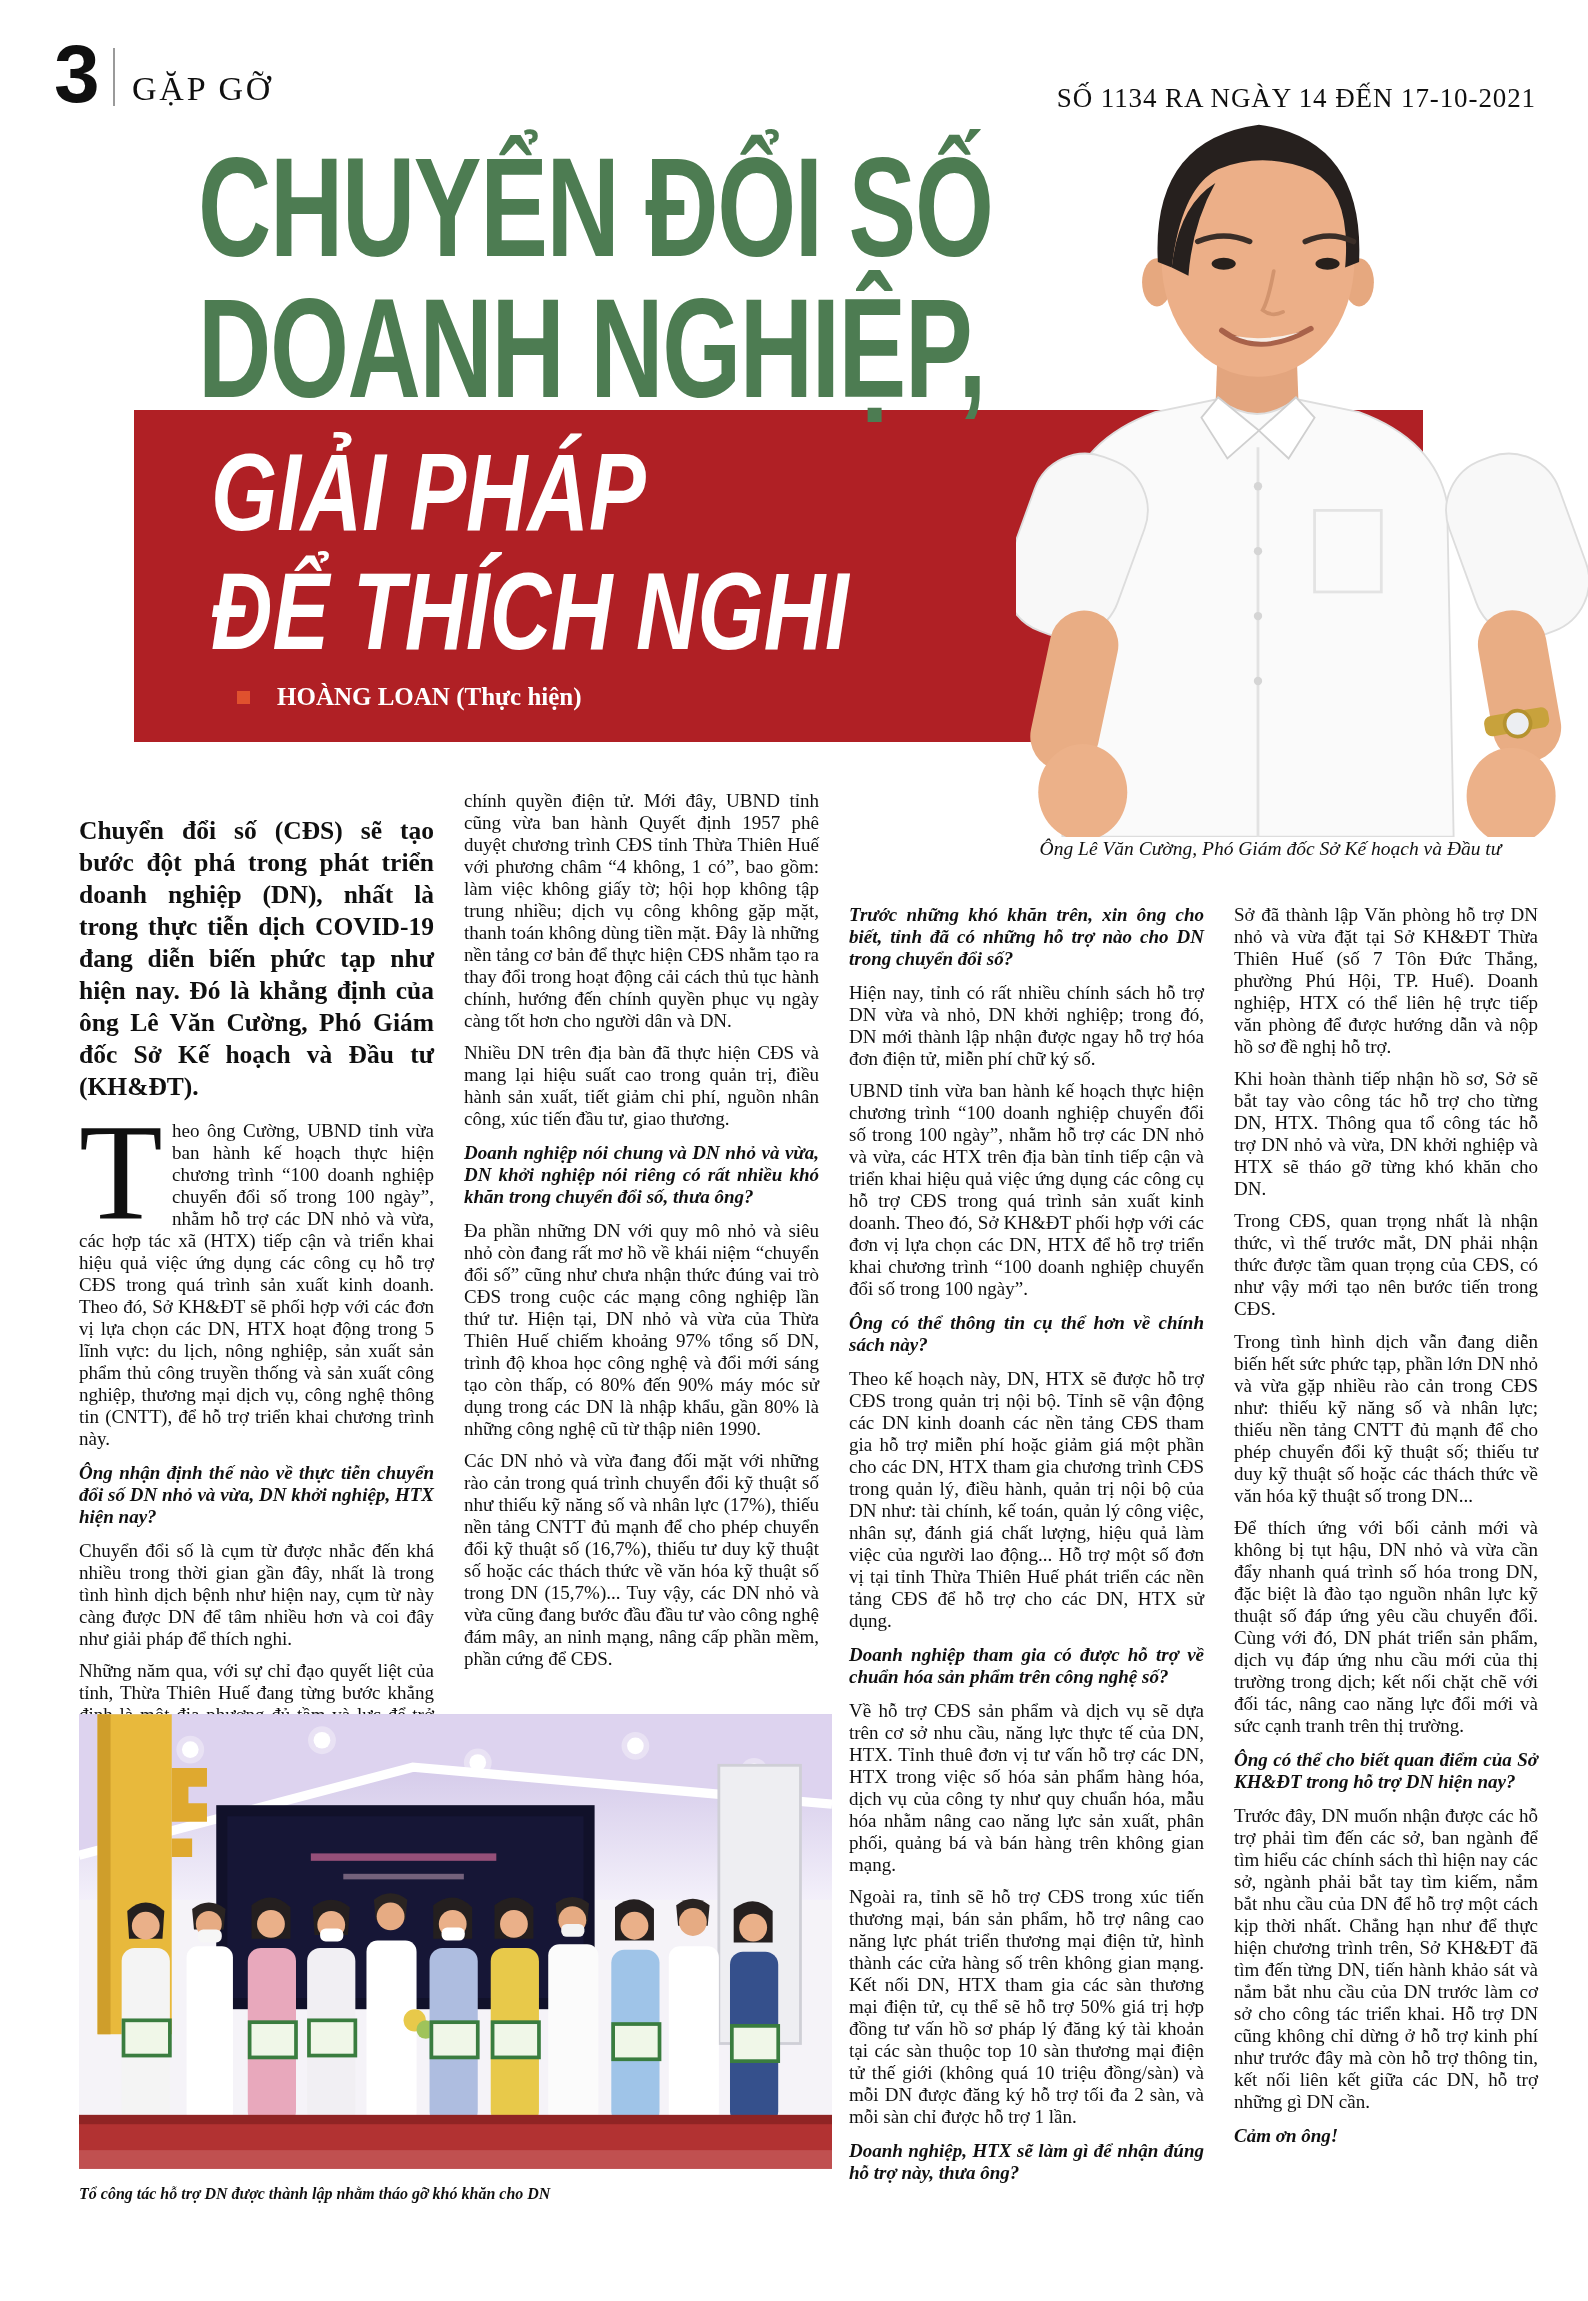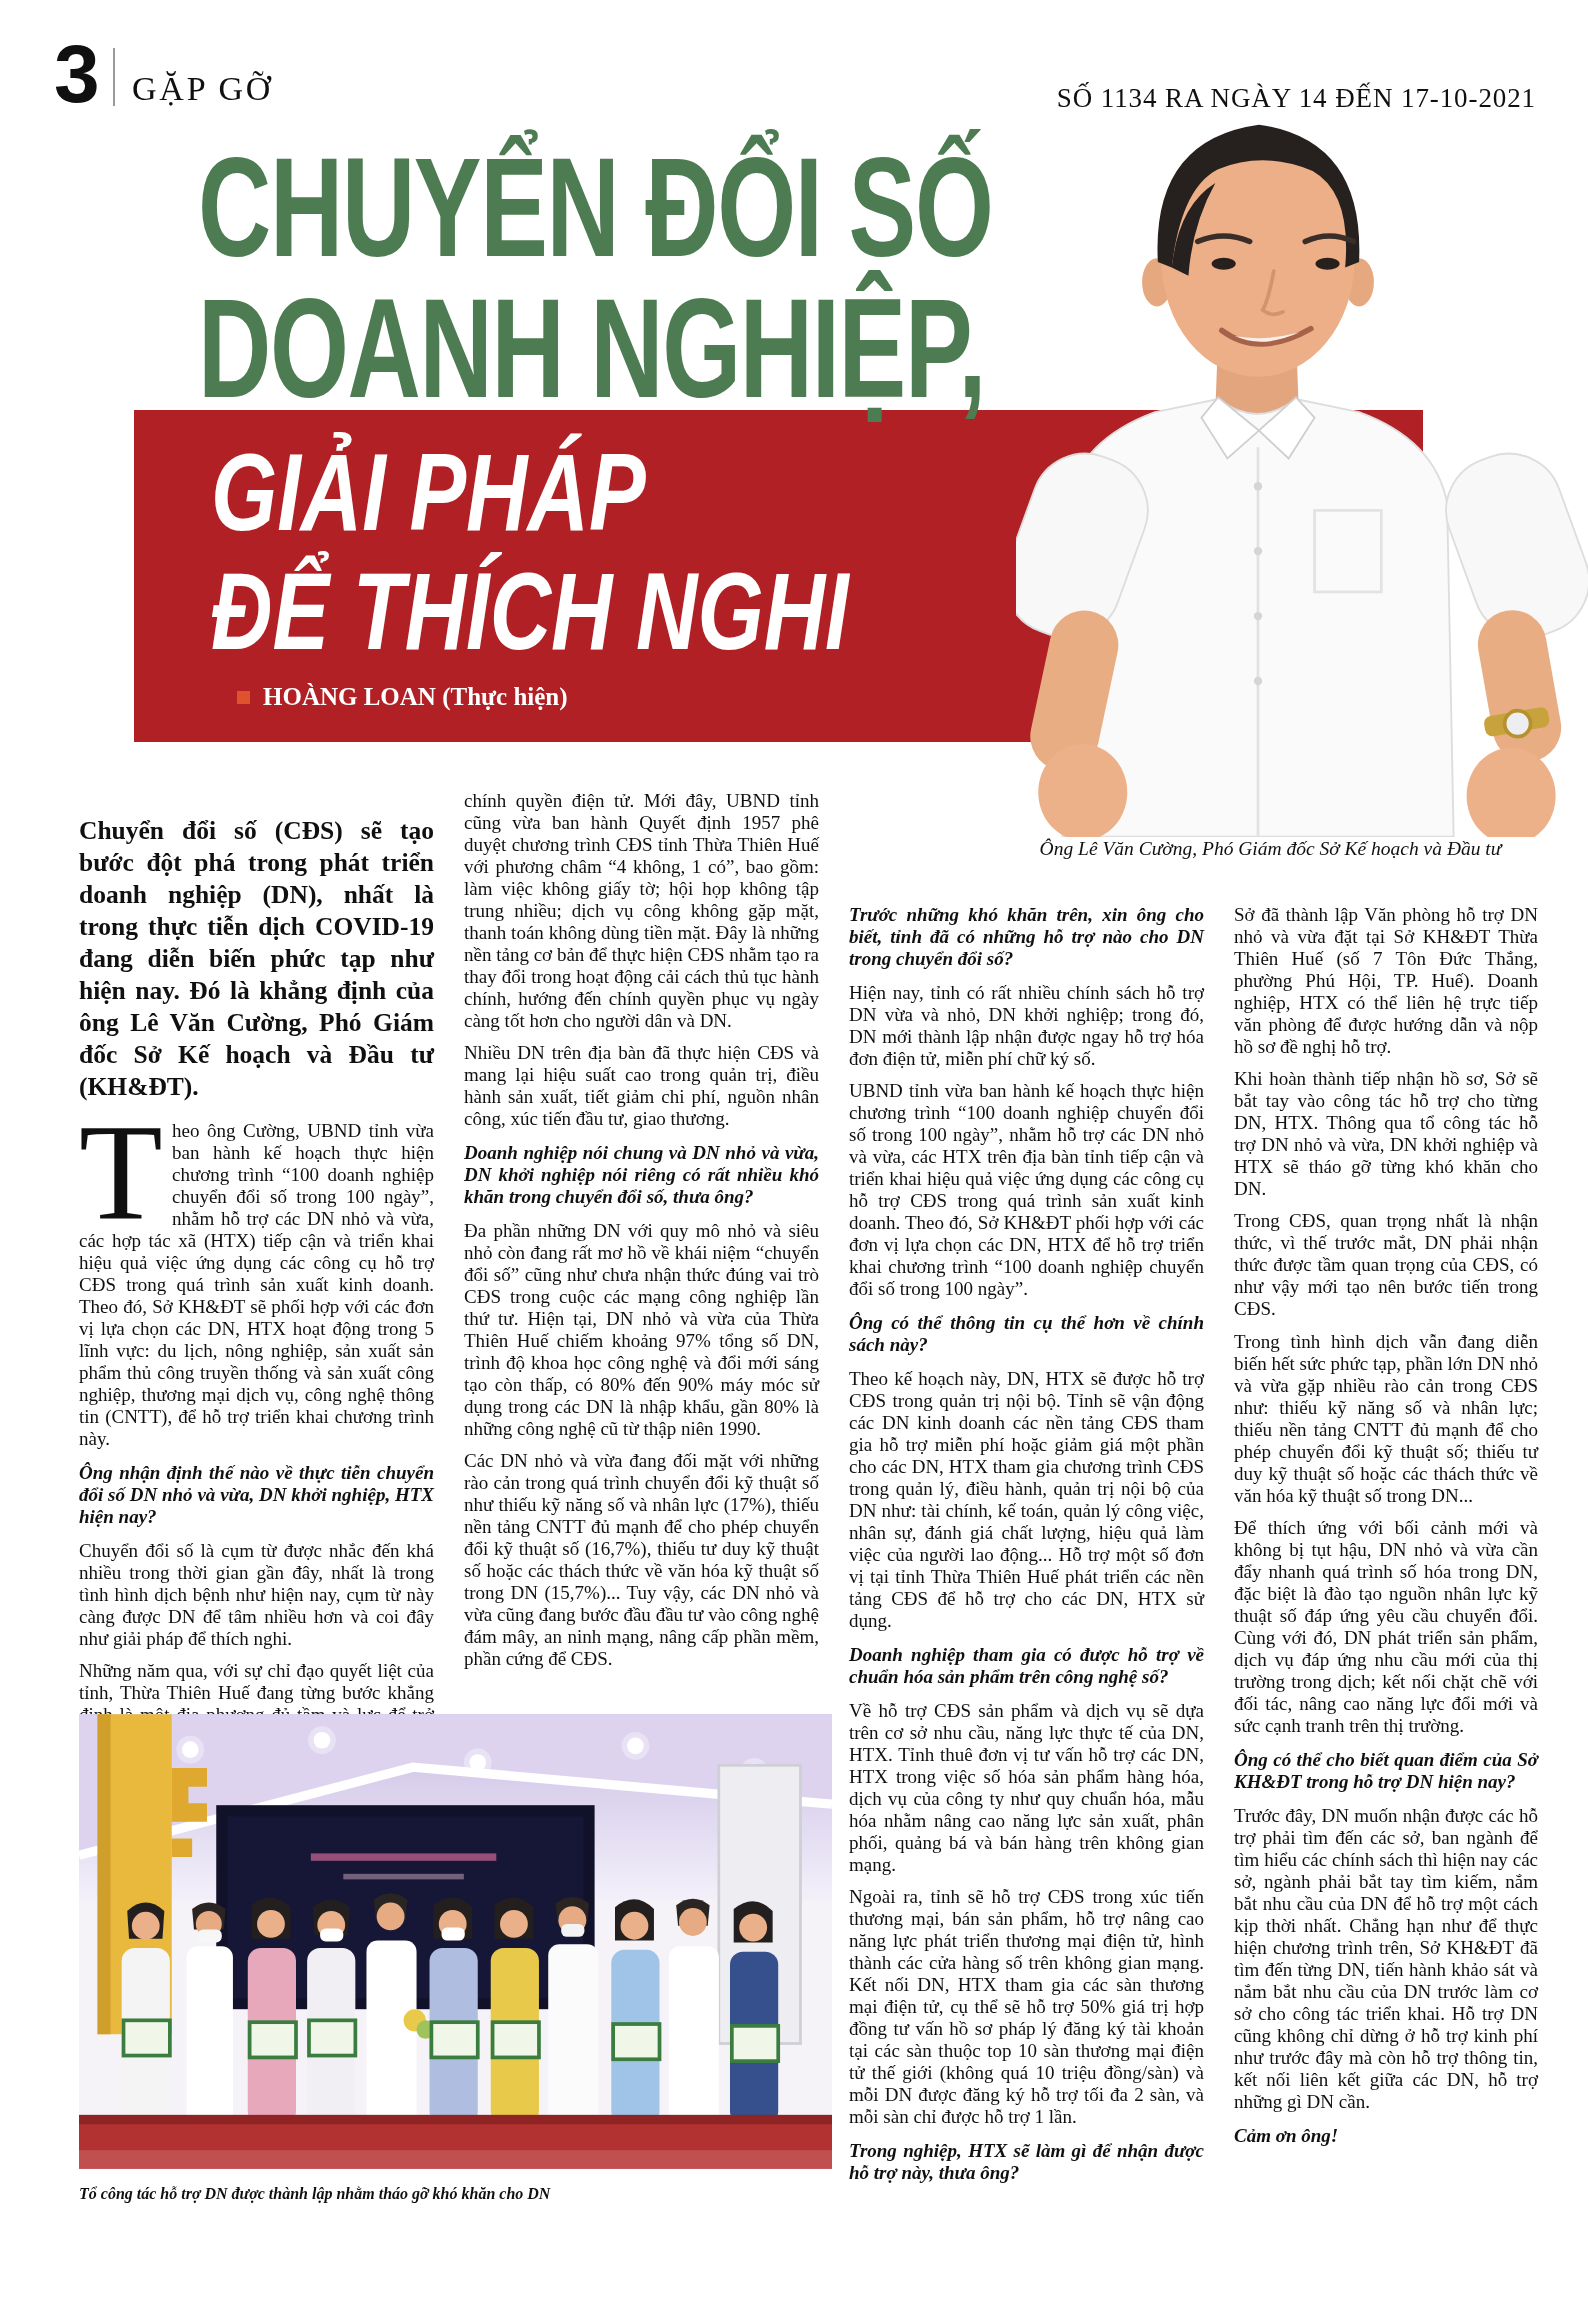--- a/index.html
+++ b/index.html
@@ -17,21 +17,21 @@
   .hl-green{position:absolute;left:198px;color:#4d7c52;font-family:"Liberation Sans",sans-serif;
             font-weight:bold;font-size:141px;line-height:1;white-space:nowrap;
             transform:scaleX(0.72);transform-origin:left top;letter-spacing:-1.9px;z-index:3;}
   .hl1{top:137px;} .hl2{top:278px;}
   .red-block{position:absolute;left:134px;top:410px;width:1289px;height:332px;background:#b02025;z-index:1;}
   .hl-white{position:absolute;left:211px;color:#ffffff;font-family:"Liberation Sans",sans-serif;
             font-weight:bold;font-style:italic;font-size:109px;line-height:1;white-space:nowrap;
             transform:scaleX(0.78);transform-origin:left top;z-index:3;}
   .hl3{top:438px;} .hl4{top:557px;}
   .byline{position:absolute;left:213px;top:683px;z-index:3;color:#ffffff;font-weight:bold;
-          font-size:25px;display:flex;align-items:center;gap:13px;padding-left:24px;}
+          font-size:25px;display:flex;align-items:center;gap:27px;padding-left:24px;}
   .byline .bullet{width:13px;height:13px;background:#e0512e;display:inline-block;}
 
   
   .portrait{position:absolute;left:1016px;top:104px;width:573px;height:733px;z-index:2;}
   .portrait-caption{position:absolute;left:983px;top:838px;width:575px;text-align:center;
                     font-style:italic;font-size:19.5px;z-index:3;}
 
   
   .col{position:absolute;text-align:justify;font-size:19px;line-height:22px;}
   .col p{margin:0 0 10.2px 0;}
@@ -132,21 +132,21 @@
 
   <div class="col" style="left:849px;top:904px;width:355px;">
     <p class="qp" style="margin-top:0 !important;font-style:italic;">Trước những khó khăn trên, xin ông cho biết, tỉnh đã có những hỗ trợ nào cho DN trong chuyển đổi số?</p>
     <p>Hiện nay, tỉnh có rất nhiều chính sách hỗ trợ DN vừa và nhỏ, DN khởi nghiệp; trong đó, DN mới thành lập nhận được ngay hỗ trợ hóa đơn điện tử, miễn phí chữ ký số.</p>
     <p>UBND tỉnh vừa ban hành kế hoạch thực hiện chương trình “100 doanh nghiệp chuyển đổi số trong 100 ngày”, nhằm hỗ trợ các DN nhỏ và vừa, các HTX trên địa bàn tỉnh tiếp cận và triển khai hiệu quả việc ứng dụng các công cụ hỗ trợ CĐS trong quá trình sản xuất kinh doanh. Theo đó, Sở KH&amp;ĐT phối hợp với các đơn vị lựa chọn các DN, HTX để hỗ trợ triển khai chương trình “100 doanh nghiệp chuyển đổi số trong 100 ngày”.</p>
     <p class="qp">Ông có thể thông tin cụ thể hơn về chính sách này?</p>
     <p>Theo kế hoạch này, DN, HTX sẽ được hỗ trợ CĐS trong quản trị nội bộ. Tỉnh sẽ vận động các DN kinh doanh các nền tảng CĐS tham gia hỗ trợ miễn phí hoặc giảm giá một phần cho các DN, HTX tham gia chương trình CĐS trong quản lý, điều hành, quản trị nội bộ của DN như: tài chính, kế toán, quản lý công việc, nhân sự, đánh giá chất lượng, hiệu quả làm việc của người lao động... Hỗ trợ một số đơn vị tại tỉnh Thừa Thiên Huế phát triển các nền tảng CĐS để hỗ trợ cho các DN, HTX sử dụng.</p>
     <p class="qp">Doanh nghiệp tham gia có được hỗ trợ về chuẩn hóa sản phẩm trên công nghệ số?</p>
     <p>Về hỗ trợ CĐS sản phẩm và dịch vụ sẽ dựa trên cơ sở nhu cầu, năng lực thực tế của DN, HTX. Tỉnh thuê đơn vị tư vấn hỗ trợ các DN, HTX trong việc số hóa sản phẩm hàng hóa, dịch vụ của công ty như quy chuẩn hóa, mẫu hóa nhằm nâng cao năng lực sản xuất, phân phối, quảng bá và bán hàng trên không gian mạng.</p>
     <p>Ngoài ra, tỉnh sẽ hỗ trợ CĐS trong xúc tiến thương mại, bán sản phẩm, hỗ trợ nâng cao năng lực phát triển thương mại điện tử, hình thành các cửa hàng số trên không gian mạng. Kết nối DN, HTX tham gia các sàn thương mại điện tử, cụ thể sẽ hỗ trợ 50% giá trị hợp đồng tư vấn hồ sơ pháp lý đăng ký tài khoản tại các sàn thuộc top 10 sàn thương mại điện tử thế giới (không quá 10 triệu đồng/sàn) và mỗi DN được đăng ký hỗ trợ tối đa 2 sàn, và mỗi sàn chỉ được hỗ trợ 1 lần.</p>
-    <p class="qp">Trong nghiệp, HTX sẽ làm gì để nhận được hỗ trợ này, thưa ông?</p>
+    <p class="qp">Doanh nghiệp, HTX sẽ làm gì để nhận đúng hỗ trợ này, thưa ông?</p>
   </div>
 
   <div class="col" style="left:1234px;top:904px;width:304px;">
     <p>Sở đã thành lập Văn phòng hỗ trợ DN nhỏ và vừa đặt tại Sở KH&amp;ĐT Thừa Thiên Huế (số 7 Tôn Đức Thắng, phường Phú Hội, TP. Huế). Doanh nghiệp, HTX có thể liên hệ trực tiếp văn phòng để được hướng dẫn và nộp hồ sơ đề nghị hỗ trợ.</p>
     <p>Khi hoàn thành tiếp nhận hồ sơ, Sở sẽ bắt tay vào công tác hỗ trợ cho từng DN, HTX. Thông qua tổ công tác hỗ trợ DN nhỏ và vừa, DN khởi nghiệp và HTX sẽ tháo gỡ từng khó khăn cho DN.</p>
     <p>Trong CĐS, quan trọng nhất là nhận thức, vì thế trước mắt, DN phải nhận thức được tầm quan trọng của CĐS, có như vậy mới tạo nên bước tiến trong CĐS.</p>
     <p>Trong tình hình dịch vẫn đang diễn biến hết sức phức tạp, phần lớn DN nhỏ và vừa gặp nhiều rào cản trong CĐS như: thiếu kỹ năng số và nhân lực; thiếu nền tảng CNTT đủ mạnh để cho phép chuyển đổi kỹ thuật số; thiếu tư duy kỹ thuật số hoặc các thách thức về văn hóa kỹ thuật số trong DN...</p>
     <p>Để thích ứng với bối cảnh mới và không bị tụt hậu, DN nhỏ và vừa cần đẩy nhanh quá trình số hóa trong DN, đặc biệt là đào tạo nguồn nhân lực kỹ thuật số đáp ứng yêu cầu chuyển đổi. Cùng với đó, DN phát triển sản phẩm, dịch vụ đáp ứng nhu cầu mới của thị trường trong dịch; kết nối chặt chẽ với đối tác, nâng cao năng lực đổi mới và sức cạnh tranh trên thị trường.</p>
     <p class="qp">Ông có thể cho biết quan điểm của Sở KH&amp;ĐT trong hỗ trợ DN hiện nay?</p>
     <p>Trước đây, DN muốn nhận được các hỗ trợ phải tìm đến các sở, ban ngành để tìm hiểu các chính sách thì hiện nay các sở, ngành phải bắt tay tìm kiếm, nắm bắt nhu cầu của DN để hỗ trợ một cách kịp thời nhất. Chẳng hạn như để thực hiện chương trình trên, Sở KH&amp;ĐT đã tìm đến từng DN, tiến hành khảo sát và nắm bắt nhu cầu của DN trước làm cơ sở cho công tác triển khai. Hỗ trợ DN cũng không chỉ dừng ở hỗ trợ kinh phí như trước đây mà còn hỗ trợ thông tin, kết nối liên kết giữa các DN, hỗ trợ những gì DN cần.</p>

